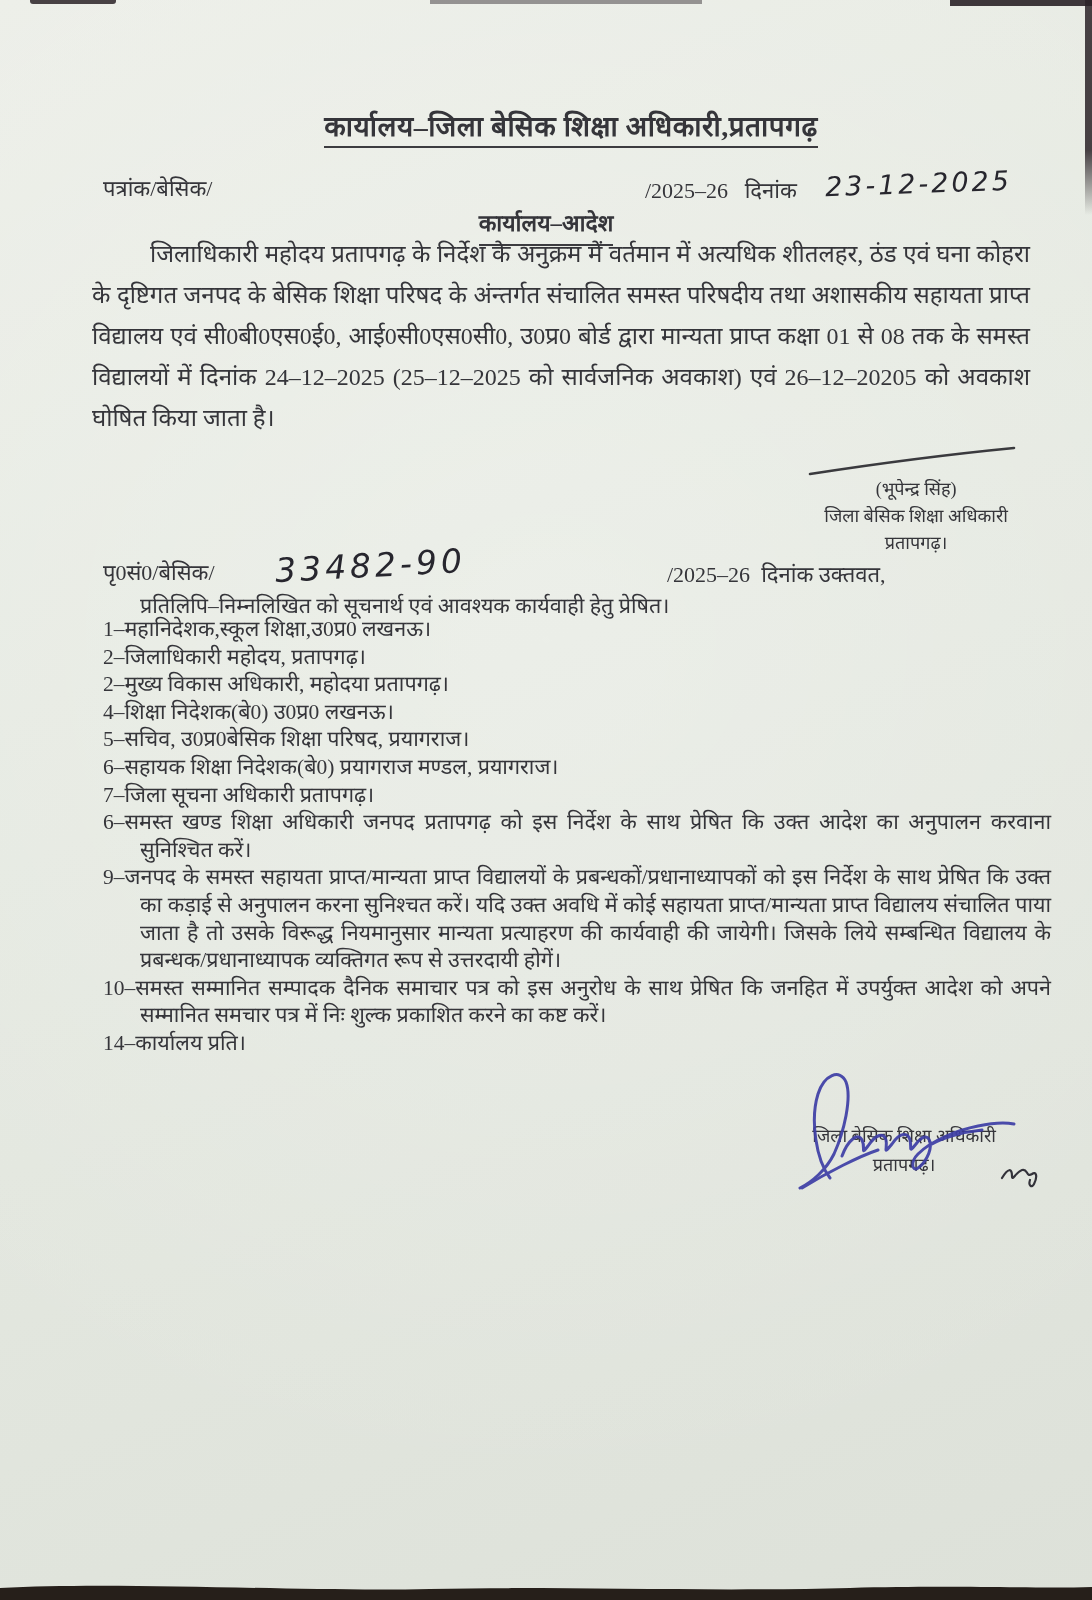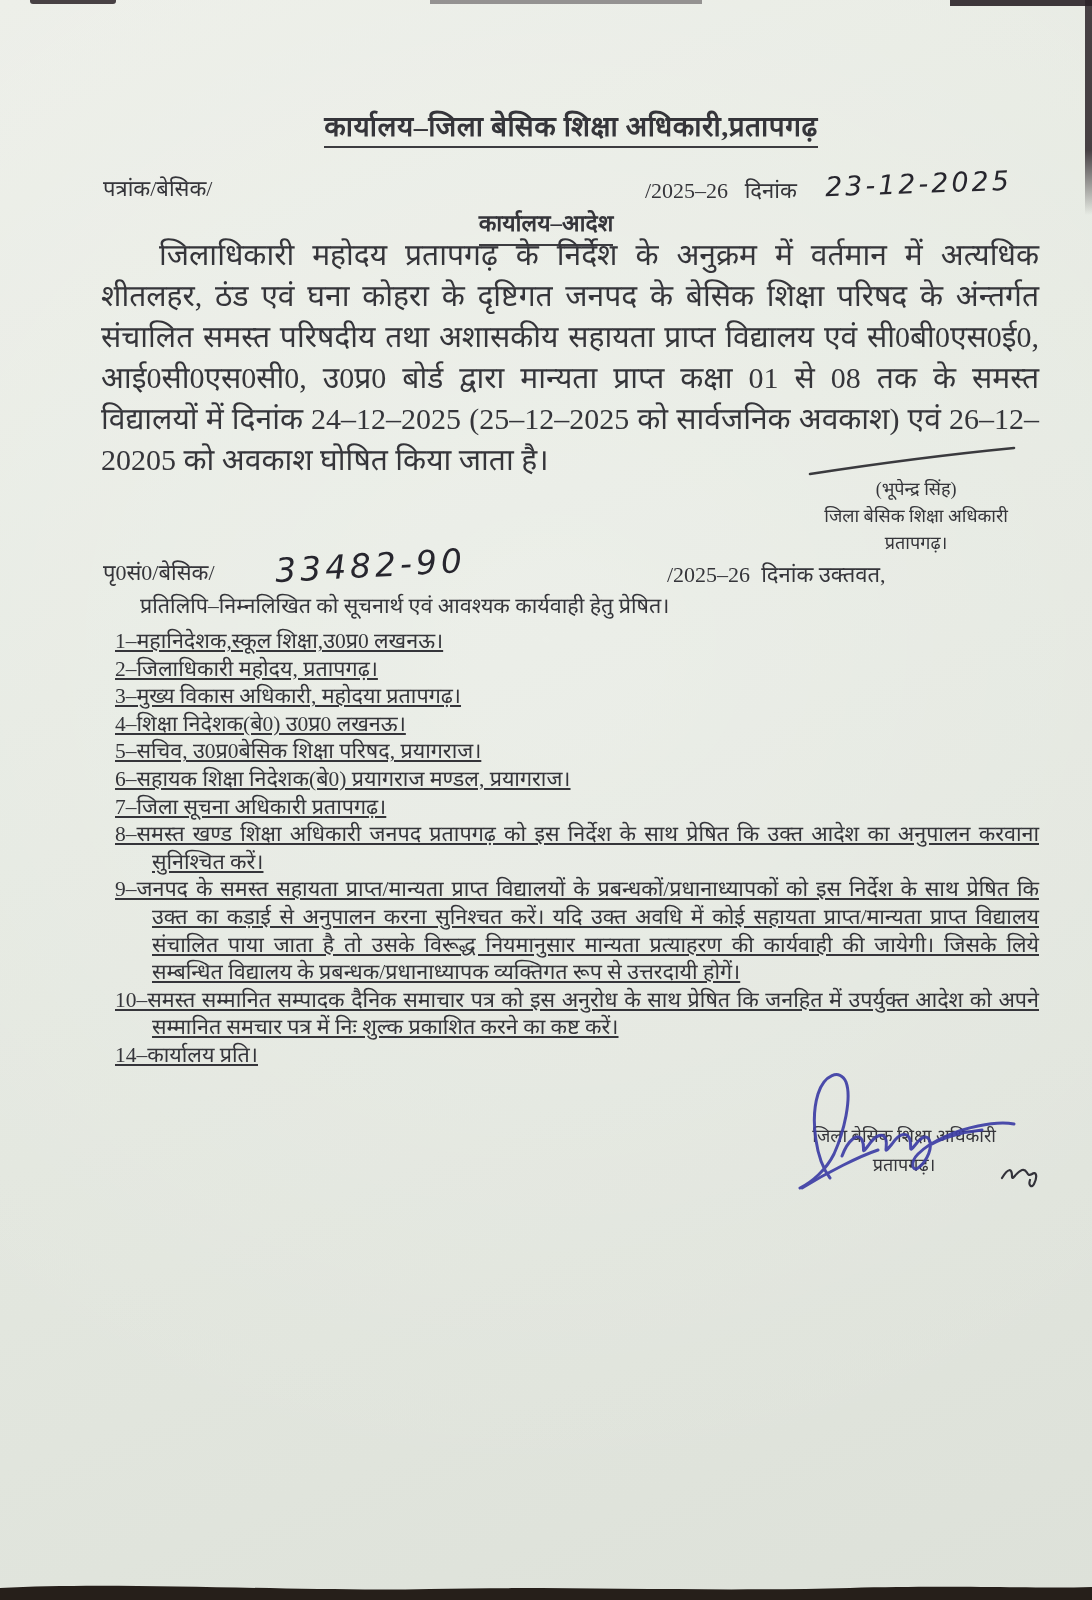--- a/index.html
+++ b/index.html
@@ -35,33 +35,33 @@
     font-family:"DejaVu Sans",sans-serif;font-style:italic;
     color:#27262e;letter-spacing:3px;
   }
   .hand.date{position:absolute;left:722px;top:-4px;font-size:27px;transform:rotate(-2deg);}
   .order-head{
     top:206px;left:0;width:100%;text-align:center;
     font-size:23px;font-weight:600;
   }
   .order-head span{border-bottom:2px solid #3c3c40;padding-bottom:8px;}
   .body-para{
-    top:234px;left:101px;width:938px;
-    font-size:30px;line-height:41px;text-align:justify;text-indent:58px;
+    top:234px;left:92px;width:938px;
+    font-size:24px;line-height:41px;text-align:justify;text-indent:58px;
   }
   .compliance{top:431px;left:160px;font-size:22.5px;}
   .sig-block{position:absolute;text-align:center;font-size:18px;line-height:27px;}
   .sig1{top:476px;right:84px;}
   .sig1 .stroke{position:absolute;top:-32px;right:-14px;}
   .endorse{top:556px;left:103px;width:940px;font-size:22px;}
   .endorse .num{position:absolute;left:172px;top:-10px;font-size:33px;transform:rotate(-3deg);letter-spacing:4px;}
   .endorse .mid{position:absolute;left:564px;top:2px;}
   .copy-line{top:590px;left:140px;font-size:21.5px;}
   .copy-list{top:616px;left:103px;width:948px;font-size:21.5px;line-height:27.6px;}
-  .copy-list ul{list-style:none;margin:12px;padding:0;text-decoration:underline;}
+  .copy-list ul{list-style:none;margin:0;padding:0;}
   .copy-list li{padding-left:37px;text-indent:-37px;text-align:justify;}
   .sig2{top:1122px;right:96px;line-height:29px;}
   .sig2 .ink{position:absolute;left:-30px;top:-62px;pointer-events:none;}
   .sig2 .mark{position:absolute;right:-46px;bottom:-8px;}
 </style>
 </head>
 <body>
 
 <div class="page">
 
@@ -105,26 +105,26 @@
     <span class="mid"><span>/2025–26</span>&nbsp;&nbsp;<span>दिनांक उक्तवत,</span></span>
   </div>
 
   <div class="abs copy-line">प्रतिलिपि–निम्नलिखित को सूचनार्थ एवं आवश्यक कार्यवाही हेतु प्रेषित।</div>
 
   <div class="abs copy-list">
     <ul>
 
     <li>1–महानिदेशक,स्कूल शिक्षा,उ0प्र0 लखनऊ।</li>
         <li>2–जिलाधिकारी महोदय, प्रतापगढ़।</li>
-        <li>3–मुख्य विकास अधिकारी, महोदया प्रतापगढ़।</li>
+        <li>2–मुख्य विकास अधिकारी, महोदया प्रतापगढ़।</li>
         <li>4–शिक्षा निदेशक(बे0) उ0प्र0 लखनऊ।</li>
         <li>5–सचिव, उ0प्र0बेसिक शिक्षा परिषद, प्रयागराज।</li>
         <li>6–सहायक शिक्षा निदेशक(बे0) प्रयागराज मण्डल, प्रयागराज।</li>
         <li>7–जिला सूचना अधिकारी प्रतापगढ़।</li>
-        <li>8–समस्त खण्ड शिक्षा अधिकारी जनपद प्रतापगढ़ को इस निर्देश के साथ प्रेषित कि उक्त आदेश का अनुपालन करवाना सुनिश्चित करें।</li>
+        <li>6–समस्त खण्ड शिक्षा अधिकारी जनपद प्रतापगढ़ को इस निर्देश के साथ प्रेषित कि उक्त आदेश का अनुपालन करवाना सुनिश्चित करें।</li>
         <li>9–जनपद के समस्त सहायता प्राप्त/मान्यता प्राप्त विद्यालयों के प्रबन्धकों/प्रधानाध्यापकों को इस निर्देश के साथ प्रेषित कि उक्त का कड़ाई से अनुपालन करना सुनिश्चत करें। यदि उक्त अवधि में कोई सहायता प्राप्त/मान्यता प्राप्त विद्यालय संचालित पाया जाता है तो उसके विरूद्ध नियमानुसार मान्यता प्रत्याहरण की कार्यवाही की जायेगी। जिसके लिये सम्बन्धित विद्यालय के प्रबन्धक/प्रधानाध्यापक व्यक्तिगत रूप से उत्तरदायी होगें।</li>
         <li>10–समस्त सम्मानित सम्पादक दैनिक समाचार पत्र को इस अनुरोध के साथ प्रेषित कि जनहित में उपर्युक्त आदेश को अपने सम्मानित समचार पत्र में निः शुल्क प्रकाशित करने का कष्ट करें।</li>
         <li>14–कार्यालय प्रति।</li>
       </ul>
   </div>
 
   <div class="sig-block sig2">
     <svg class="ink" width="250" height="130">
       <g stroke="#3e3ea6" stroke-width="3" fill="none" stroke-linecap="round" opacity="0.92">
         <path d="M48,118 C34,100 28,60 36,34 C42,15 58,8 64,22 C70,38 62,72 52,94 C44,110 30,122 18,128"></path>

